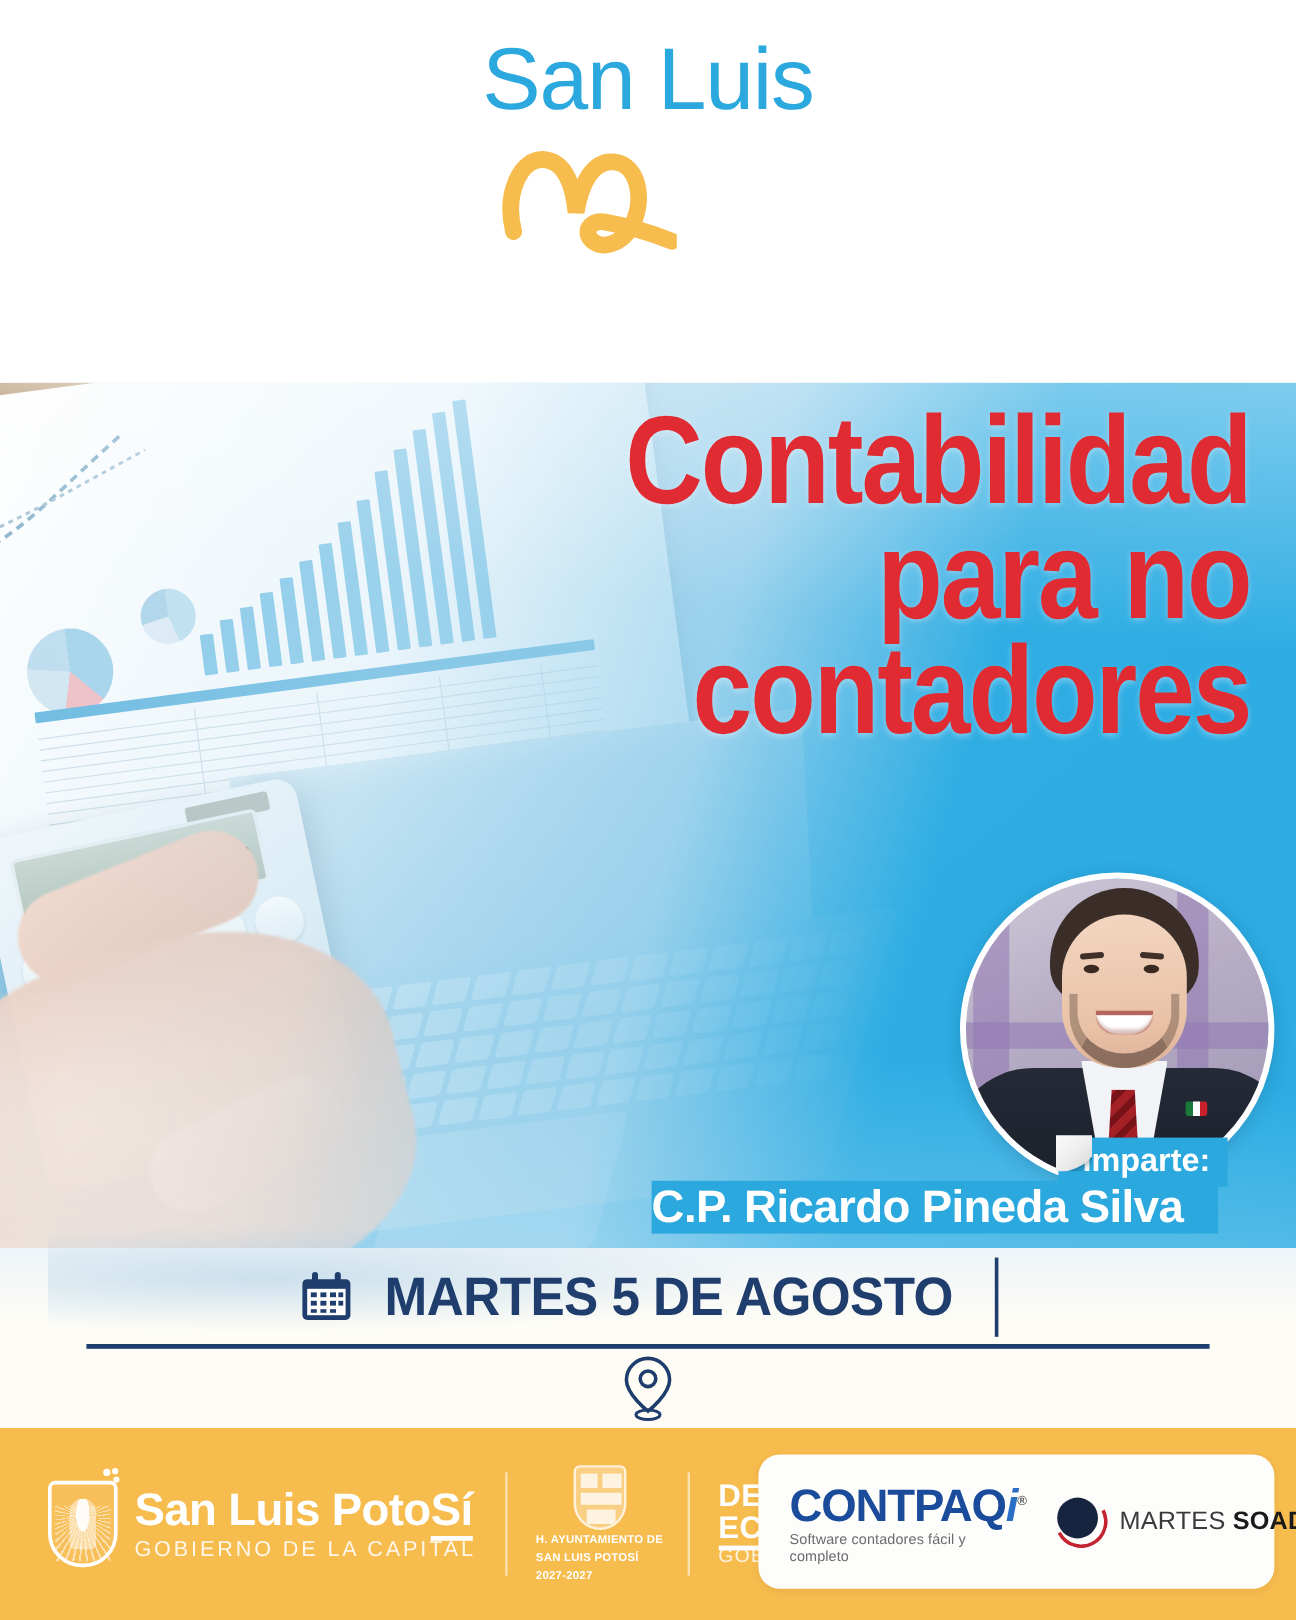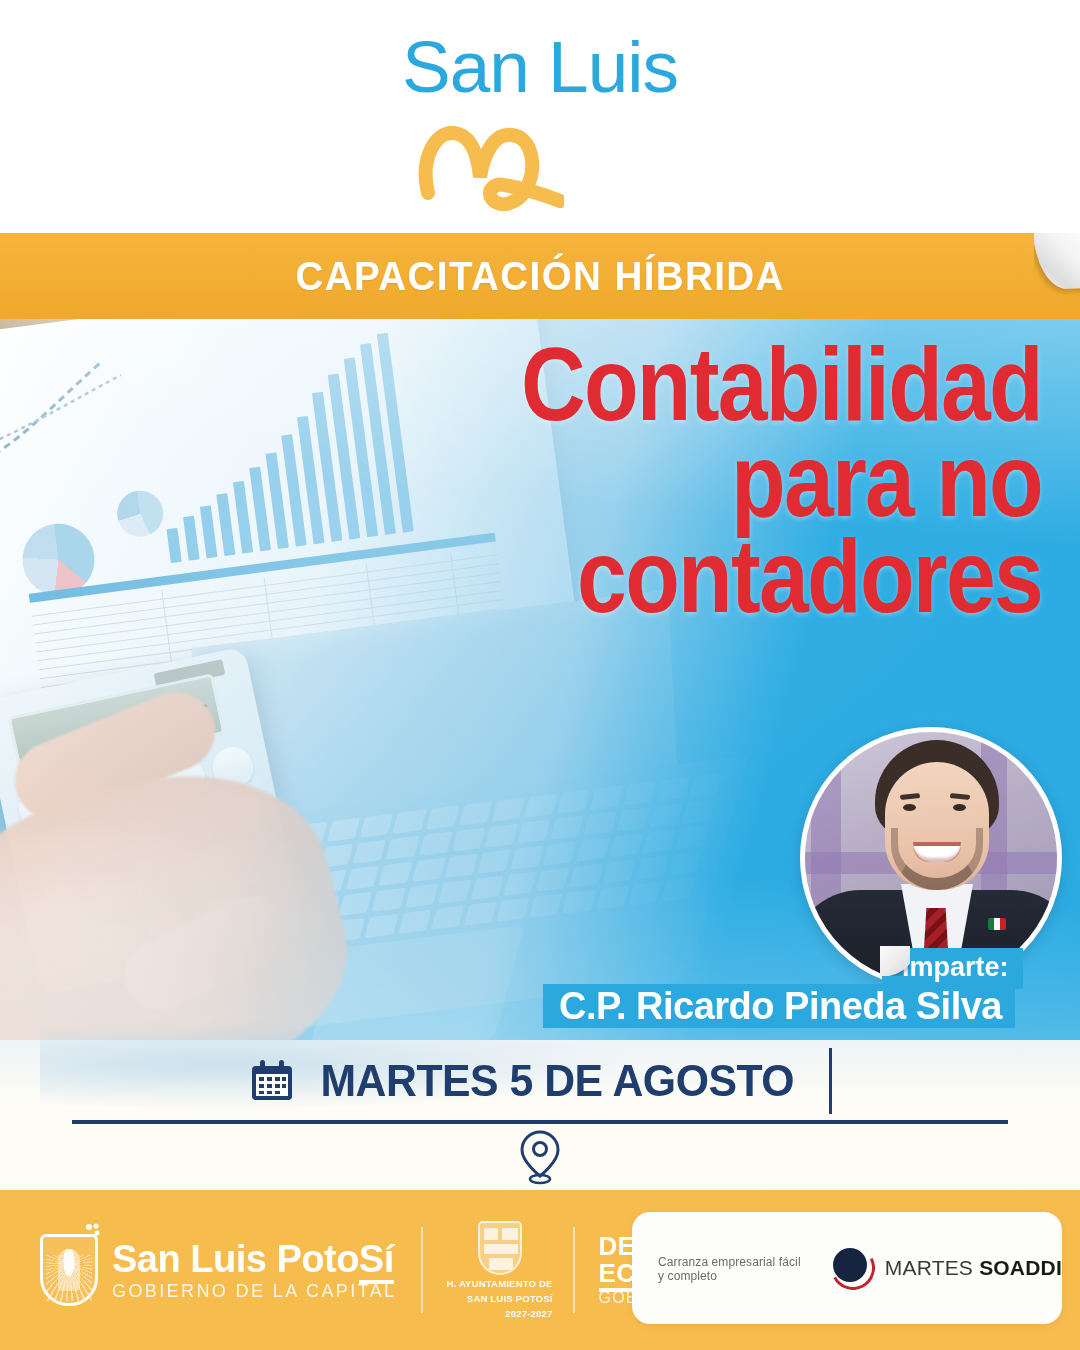--- a/index.html
+++ b/index.html
@@ -242,21 +242,21 @@
     background: linear-gradient(135deg,#ffffff 0%,#ededed 55%,#cfcfcf 100%);
     border-bottom-right-radius: 100% 70%;
     box-shadow: 2px 2px 4px rgba(0,0,0,.25); transform: rotate(2deg);
   }
   .namebar {
     position: absolute; left: 543px; top: 984px; width: 472px; height: 44px;
     background: #2BA8DD; display:flex; align-items:center; justify-content:flex-start;
   }
   .namebar span {
     color: #fff; font-size: 38px; font-weight: 700; letter-spacing: -.5px;
-    padding-left: 16px; white-space: nowrap;
+    padding-left: 0; white-space: nowrap;
   }
 
   
   .details {
     position: absolute; top: 1040px; left: 0; width: 1080px; height: 150px;
     background: linear-gradient(180deg,#eef4f8 0%,#fdfcf6 40%,#fffdf5 100%);
   }
   .details-haze {
     position:absolute; left: 40px; top: -20px; width: 600px; height: 90px;
     background: radial-gradient(ellipse at 30% 50%, rgba(170,205,228,.55), rgba(255,255,255,0) 70%);
@@ -306,21 +306,21 @@
     transform: translateX(-50%);
     background: repeating-conic-gradient(from 200deg at 50% 20%,
       rgba(255,255,255,.5) 0 3deg, rgba(255,255,255,0) 3deg 9deg); }
   .f-slp-text .l1 { color:#fff; font-size: 38px; font-weight:700; letter-spacing:-.5px; line-height: 40px; }
   .f-slp-text .l1 u { text-decoration: none; border-bottom: 4px solid #fff; }
   .f-slp-text .l2 { color: rgba(255,255,255,.88); font-size: 18px; letter-spacing: 2.4px; margin-top:2px; }
 
   .f-sep { width: 2px; height: 86px; background: rgba(255,255,255,.55); margin: 0 24px; }
 
   .f-ayto { display:flex; align-items:center; gap: 18px; }
-  .f-ayto-shield { text-align:right; }
+  .f-ayto-shield { text-align:left; }
   .ay-shield {
     width: 44px; height: 54px; margin: 0 auto; border-radius: 5px 5px 22px 22px;
     background: rgba(255,255,255,.30); border: 2px solid rgba(255,255,255,.7);
     position:relative; overflow:hidden;
   }
   .ay-shield i { position:absolute; background: rgba(255,255,255,.75); }
   .ay-shield i:nth-child(1){ left:4px; top:5px; width:14px; height:12px; }
   .ay-shield i:nth-child(2){ left:22px; top:5px; width:16px; height:12px; }
   .ay-shield i:nth-child(3){ left:4px; top:21px; width:34px; height:10px; }
   .ay-shield i:nth-child(4){ left:9px; top:35px; width:24px; height:12px; }
@@ -362,24 +362,20 @@
 
   <div class="logo-band">
     <div class="logo-wrap">
       <div class="logo-line1">San Luis</div>
       <svg class="logo-heart-svg" width="150" height="108" viewBox="0 0 150 108">
         <path d="M14 88 C6 56 20 26 40 28 C58 30 64 52 66 72 C70 48 80 28 98 30 C118 32 124 62 112 84 C104 99 86 104 78 94 C72 86 80 78 90 80 C118 85 136 92 146 96" fill="none" stroke="#F7BC4E" stroke-width="14" stroke-linecap="round"></path>
       </svg>
     </div>
   </div>
 
-  <div class="ribbon">
-    <div class="ribbon-title">CAPACITACIÓN HÍBRIDA</div>
-    <div class="ribbon-curl"></div>
-  </div>
 
   <div class="hero">
     <div class="desk"></div>
 
     <div class="report">
       <svg class="trendline" width="180" height="95" viewBox="0 0 180 95">
         <path d="M4 88 C40 72 70 46 120 12" fill="none" stroke="#8fb6cd" stroke-width="3" stroke-dasharray="7 5"></path>
         <path d="M4 76 C44 64 82 48 140 26" fill="none" stroke="#a9c6d8" stroke-width="2.5" stroke-dasharray="4 4"></path>
       </svg>
       <div class="pie pie1"></div>
@@ -641,21 +637,22 @@
       <div class="f-sep" style="margin:0 6px 0 2px"></div>
       <div class="f-de">
         <div class="l1">DESARROLLO</div>
         <div class="l2"><b>ECONÓMICO</b></div>
         <div class="l3">GOBIERNO DE LA CAPITAL</div>
       </div>
     </div>
 
     <div class="f-partners">
       <div class="contpaq">
-        <div class="tag">Carranza empresarial fácil y completo</div>
+        <div class="w"><span>CONTPAQ</span><em>i</em><sup>®</sup></div>
+        <div class="tag">Software contadores fácil y completo</div>
       </div>
       <div class="soaddi">
         <div class="soaddi-mark">
           <div class="arc"></div>
             <div class="dot"></div>
         </div>
         <div class="soaddi-text">
           <span class="light">MARTES</span>
           <b>SOADDI</b>
         </div>

